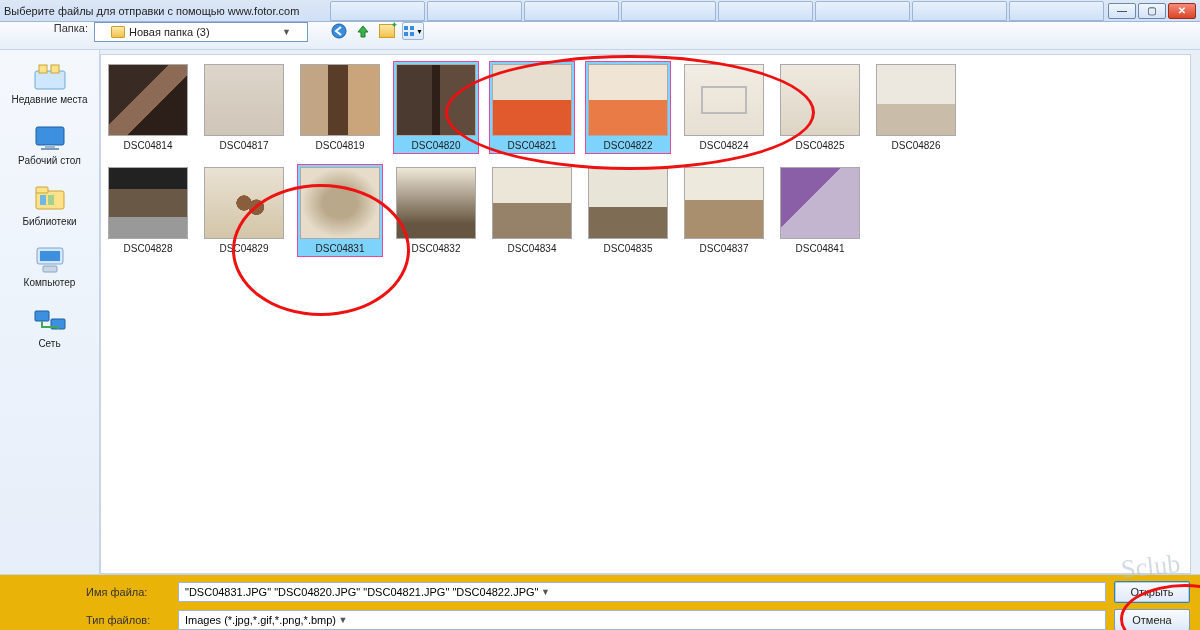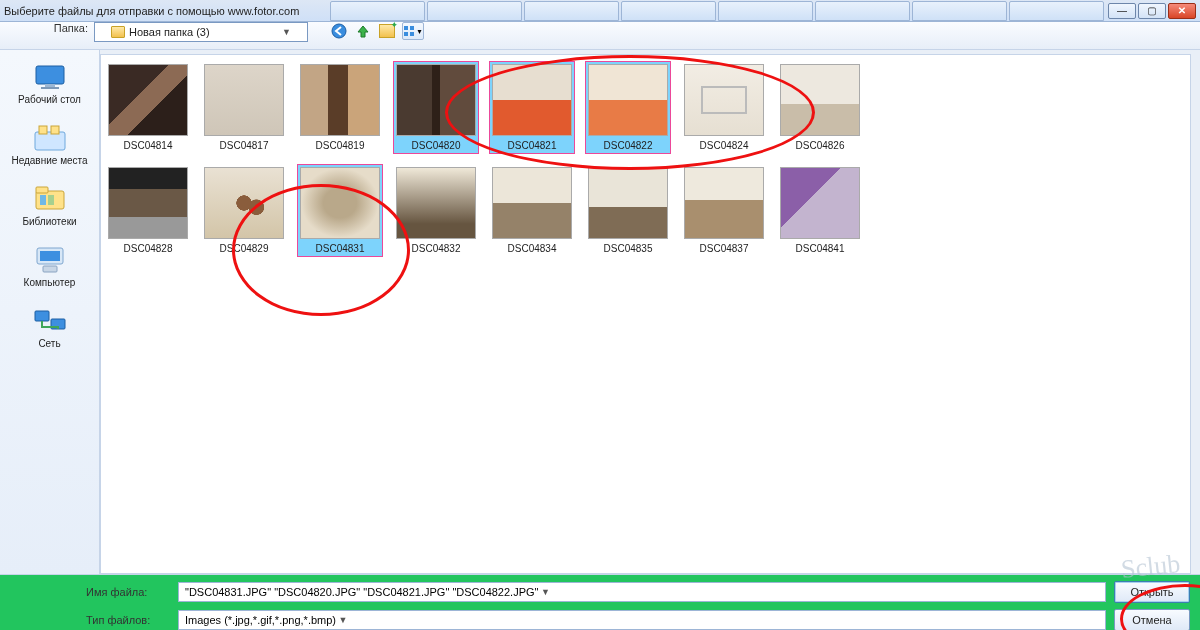--- a/index.html
+++ b/index.html
@@ -58,21 +58,21 @@
   .thumb .img.i15 { background:linear-gradient(#efe8d8,#665540 80%); }
   .thumb .img.i16 { background:linear-gradient(#ece6d9 50%,#958269 50%); }
   .thumb .img.i17 { background:linear-gradient(#e9e4d8 55%,#7f6c55 55%); }
   .thumb .img.i18 { background:linear-gradient(#eee9dd 45%,#a98f6e 45%); }
   .thumb .img.i19 { background:linear-gradient(135deg,#8b5fa8 40%,#c3b4cf 40%); }
   .thumb .fname { white-space:nowrap; }
 
   .row2 { margin-top:10px; }
 
   
-  .bottom { height:56px; background:#22c55e; border-top:1px solid #c6d4e8; padding:6px 10px 0 86px; font-size:11px; }
+  .bottom { height:56px; background:#eab308; border-top:1px solid #c6d4e8; padding:6px 10px 0 86px; font-size:11px; }
   .brow { display:flex; align-items:center; margin-bottom:6px; gap:8px; }
   .blabel { width:84px; color:#333; }
   .binput { flex:1; height:20px; border:1px solid #9db5d6; background:#fff; padding:0 6px; font-size:11px; display:flex; align-items:center; overflow:hidden; white-space:nowrap; }
   .bdd { width:14px; text-align:center; color:#555; font-size:9px; }
   .bbtn { width:76px; height:22px; border:1px solid #7a99c2; background:linear-gradient(#f8fbff,#dfe9f7); font-size:11px; color:#222; border-radius:2px; }
   .bbtn.primary { border:1px solid #3c7fb1; box-shadow:0 0 0 1px #a6d0ef inset; }
 
   
   .anno { position:absolute; border:3px solid #e11; border-radius:50%; pointer-events:none; }
   .anno1 { left:445px; top:55px; width:370px; height:115px; }
@@ -132,36 +132,36 @@
         <rect x="6" y="6" width="4" height="4" fill="#3a8dde"></rect>
       </svg>
   </div>
 </div>
 
 <div class="main">
   <div class="sidebar">
     <div class="sb-item">
       <div class="sb-ico">
           <svg width="34" height="28">
+            <rect x="2" y="8" width="30" height="18" rx="2" fill="#cfe6ff" stroke="#6fa8dc"></rect>
+            <rect x="6" y="2" width="8" height="8" fill="#ffe28a" stroke="#caa53a"></rect>
+            <rect x="18" y="2" width="8" height="8" fill="#ffe28a" stroke="#caa53a"></rect>
+          </svg>
+        </div>
+      <div>Недавние места</div>
+    </div>
+    <div class="sb-item">
+      <div class="sb-ico">
+          <svg width="34" height="28">
             <rect x="3" y="3" width="28" height="18" rx="2" fill="#3d8fe0" stroke="#1c5fa3"></rect>
             <rect x="12" y="21" width="10" height="3" fill="#9cb7d4"></rect>
             <rect x="8" y="24" width="18" height="2" fill="#7d99b8"></rect>
           </svg>
         </div>
       <div>Рабочий стол</div>
-    </div>
-    <div class="sb-item">
-      <div class="sb-ico">
-          <svg width="34" height="28">
-            <rect x="2" y="8" width="30" height="18" rx="2" fill="#cfe6ff" stroke="#6fa8dc"></rect>
-            <rect x="6" y="2" width="8" height="8" fill="#ffe28a" stroke="#caa53a"></rect>
-            <rect x="18" y="2" width="8" height="8" fill="#ffe28a" stroke="#caa53a"></rect>
-          </svg>
-        </div>
-      <div>Недавние места</div>
     </div>
     <div class="sb-item">
       <div class="sb-ico">
           <svg width="34" height="28">
             <rect x="3" y="6" width="28" height="18" rx="2" fill="#ffe28a" stroke="#caa53a"></rect>
             <rect x="3" y="2" width="12" height="6" rx="1" fill="#ffe28a" stroke="#caa53a"></rect>
             <rect x="7" y="10" width="6" height="10" fill="#6fb8e6"></rect>
             <rect x="15" y="10" width="6" height="10" fill="#a6d08f"></rect>
           </svg>
         </div>
@@ -211,20 +211,24 @@
           <div class="img i6"></div>
           <div class="fname">DSC04821</div>
         </div>
         <div class="thumb selected">
           <div class="img i7"></div>
           <div class="fname">DSC04822</div>
         </div>
         <div class="thumb">
           <div class="img i8"></div>
           <div class="fname">DSC04824</div>
+        </div>
+        <div class="thumb">
+          <div class="img i9"></div>
+          <div class="fname">DSC04825</div>
         </div>
         <div class="thumb">
           <div class="img i10"></div>
           <div class="fname">DSC04826</div>
         </div>
       </div>
     <div class="thumb-row row2" id="row2">
         <div class="thumb">
           <div class="img i12"></div>
           <div class="fname">DSC04828</div>

